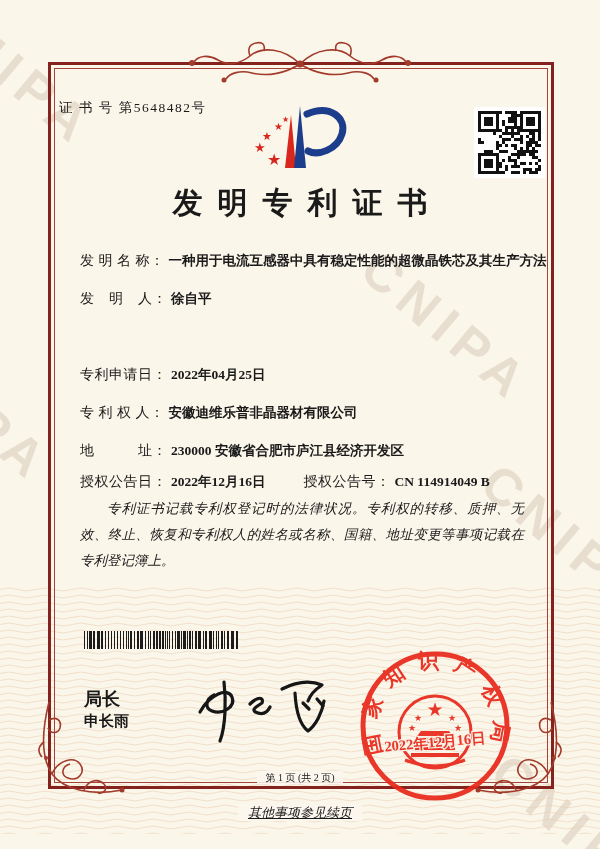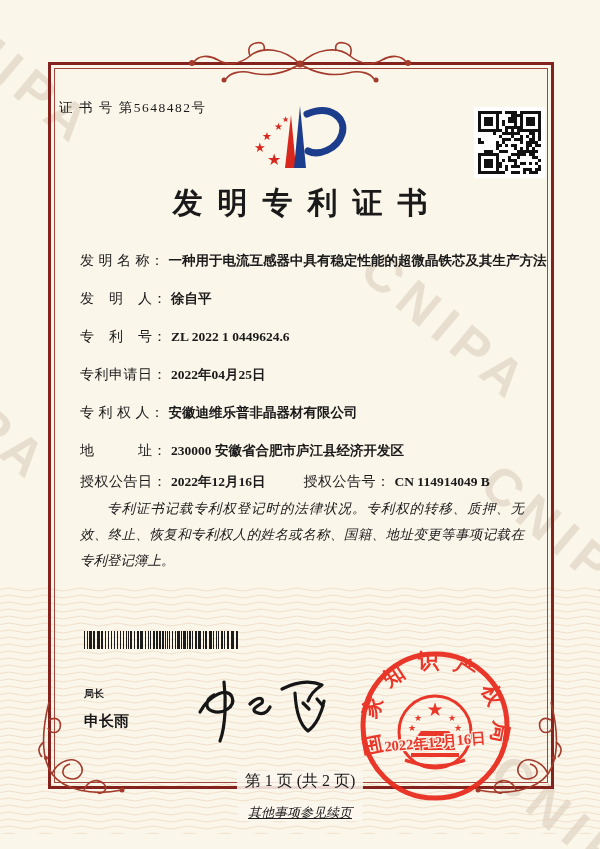--- a/index.html
+++ b/index.html
@@ -24,29 +24,29 @@
   .row .lbl{letter-spacing:0.5px;}
   .row .val{font-weight:700;font-size:13.5px;margin-left:4px;}
   .row .pair2{margin-left:38px;}
   
   .body-text{position:absolute;left:80px;top:496px;width:444px;font-size:13.5px;
              line-height:1.92;text-align:justify;font-style:italic;z-index:5;}
   .body-text p{margin:0;text-indent:2em;}
   
   .barcode{position:absolute;left:84px;top:631px;width:160px;height:18px;z-index:5;}
   
-  .signer-title{position:absolute;left:84px;top:687px;font-size:10px;font-weight:700;z-index:5;
+  .signer-title{position:absolute;left:84px;top:687px;font-size:18px;font-weight:700;z-index:5;
                 font-family:"Liberation Sans","DejaVu Sans",sans-serif;}
   .signer-name{position:absolute;left:84px;top:712px;font-size:15px;font-weight:700;z-index:5;
                font-family:"Liberation Sans","DejaVu Sans",sans-serif;}
   .signature-svg{position:absolute;left:180px;top:666px;z-index:5;}
   
   .seal{position:absolute;left:355px;top:646px;width:160px;height:160px;z-index:8;opacity:0.93;}
   
-  .page-info{position:absolute;left:0;top:771px;width:600px;text-align:center;font-size:16px;z-index:5;font-family:Liberation Serif, serif;}
+  .page-info{position:absolute;left:0;top:771px;width:600px;text-align:center;font-size:10px;z-index:5;font-family:Liberation Serif, serif;}
   .page-info span{background:rgba(252,247,238,0.85);padding:1px 8px;}
   .cont-note{position:absolute;left:0;top:804px;width:600px;text-align:center;font-size:13px;
              font-style:italic;z-index:5;text-decoration:underline;}
   .cont-note span{background:rgba(252,247,238,0.9);padding:1px 10px;}
   .waves-svg{position:absolute;left:0;top:586px;z-index:1;}
   .ornaments-svg{position:absolute;left:0;top:0;z-index:6;pointer-events:none;}
   .logo-svg{position:absolute;left:0;top:0;z-index:5;pointer-events:none;}
 </style>
 </head>
 <body>
@@ -346,23 +346,20 @@
   </div>
 
   <div class="title">发明专利证书</div>
 
   <div class="row" style="top:252px;">
     <span class="lbl">发 明 名 称：</span><span class="val">一种用于电流互感器中具有稳定性能的超微晶铁芯及其生产方法</span>
   </div>
   <div class="row" style="top:290px;">
     <span class="lbl">发　明　人：</span><span class="val">徐自平</span>
   </div>
-  <div class="row" style="top:328px;">
-    <span class="lbl">专　利　号：</span><span class="val">ZL 2022 1 0449624.6</span>
-  </div>
   <div class="row" style="top:366px;">
     <span class="lbl">专利申请日：</span><span class="val">2022年04月25日</span>
   </div>
   <div class="row" style="top:404px;">
     <span class="lbl">专 利 权 人：</span><span class="val">安徽迪维乐普非晶器材有限公司</span>
   </div>
   <div class="row" style="top:442px;">
     <span class="lbl">地　　　址：</span><span class="val">230000 安徽省合肥市庐江县经济开发区</span>
   </div>
   <div class="row" style="top:473px;">

